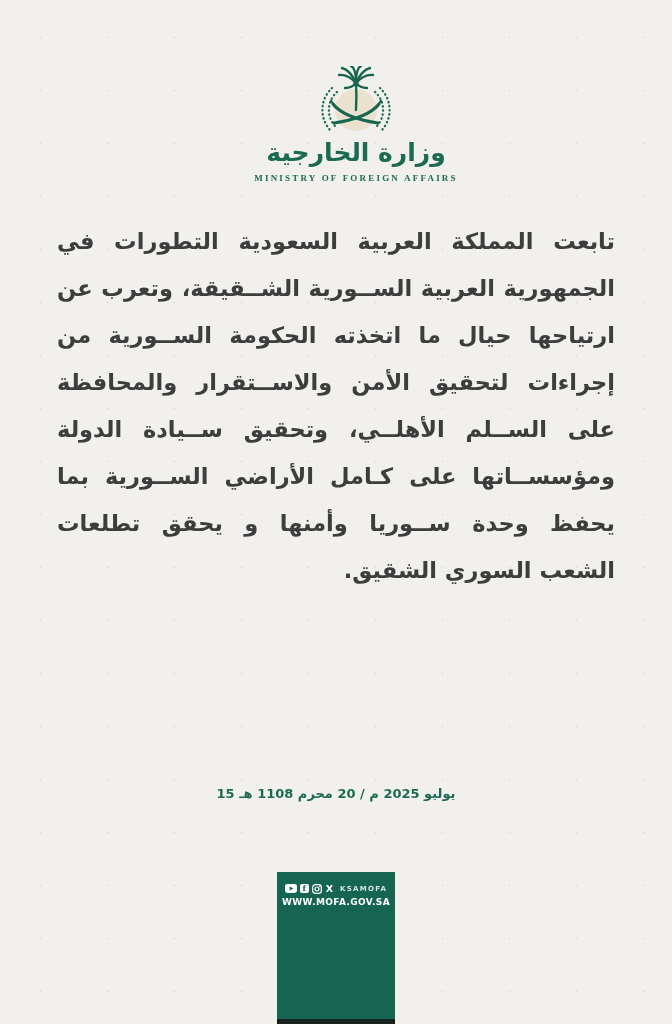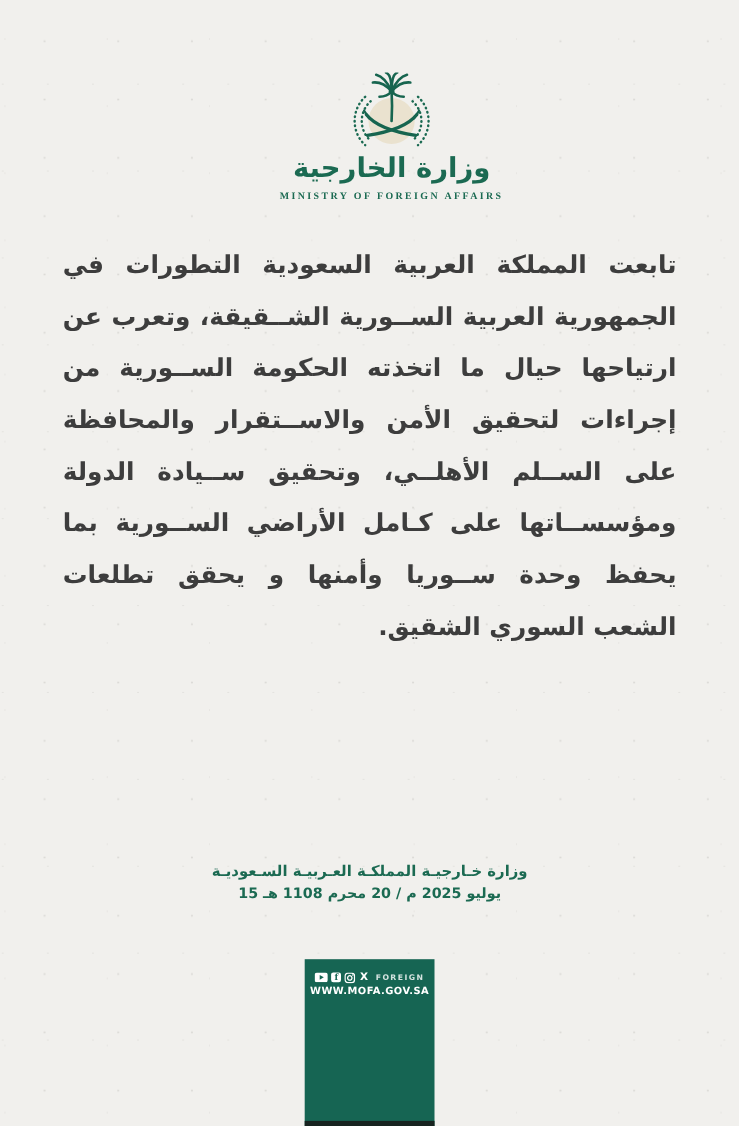--- a/index.html
+++ b/index.html
@@ -194,39 +194,38 @@
     </svg>
     <div class="calligraphy">وزارة الخارجية</div>
     <div class="ministry-en">MINISTRY OF FOREIGN AFFAIRS</div>
   </div>
 
   <div class="statement">
     <p>تابعت المملكة العربية السعودية التطورات في الجمهورية العربية الســورية الشــقيقة، وتعرب عن ارتياحها حيال ما اتخذته الحكومة الســورية من إجراءات لتحقيق الأمن والاســتقرار والمحافظة على الســلم الأهلــي، وتحقيق ســيادة الدولة ومؤسســاتها على كـامل الأراضي الســورية بما يحفظ وحدة ســوريا وأمنها و يحقق تطلعات الشعب السوري الشقيق.</p>
   </div>
 
   <div class="closing">
-    <div class="ministry-line">وزارة خـارجيـة المملكـة العـربيـة السـعوديـة</div>
     <div class="date-line">15 يوليو 2025 م / 20 محرم 1108 هـ</div>
   </div>
 
   <div class="footer-bar">
     <div class="social-row">
       <span class="icon-box">
         <svg width="12" height="9" viewBox="0 0 12 9" aria-hidden="true">
           <rect x="0" y="0" width="12" height="9" rx="2.4" fill="#ffffff"></rect>
           <polygon points="4.6,2.4 8.4,4.5 4.6,6.6" fill="#166553"></polygon>
         </svg>
       </span>
       <span class="icon-box fb-icon">f</span>
       <span class="icon-box">
         <svg width="10" height="10" viewBox="0 0 10 10" aria-hidden="true">
           <rect x="0.7" y="0.7" width="8.6" height="8.6" rx="2.6" fill="none" stroke="#ffffff" stroke-width="1.2"></rect>
           <circle cx="5" cy="5" r="2" fill="none" stroke="#ffffff" stroke-width="1.2"></circle>
           <circle cx="7.7" cy="2.4" r="0.7" fill="#ffffff"></circle>
         </svg>
       </span>
       <span class="x-icon">X</span>
-      <span class="social-handle">FOREIGN</span>
+      <span class="social-handle">KSAMOFA</span>
     </div>
     <div class="website-url">WWW.MOFA.GOV.SA</div>
   </div>
 
 </div>
 
 </body></html>

